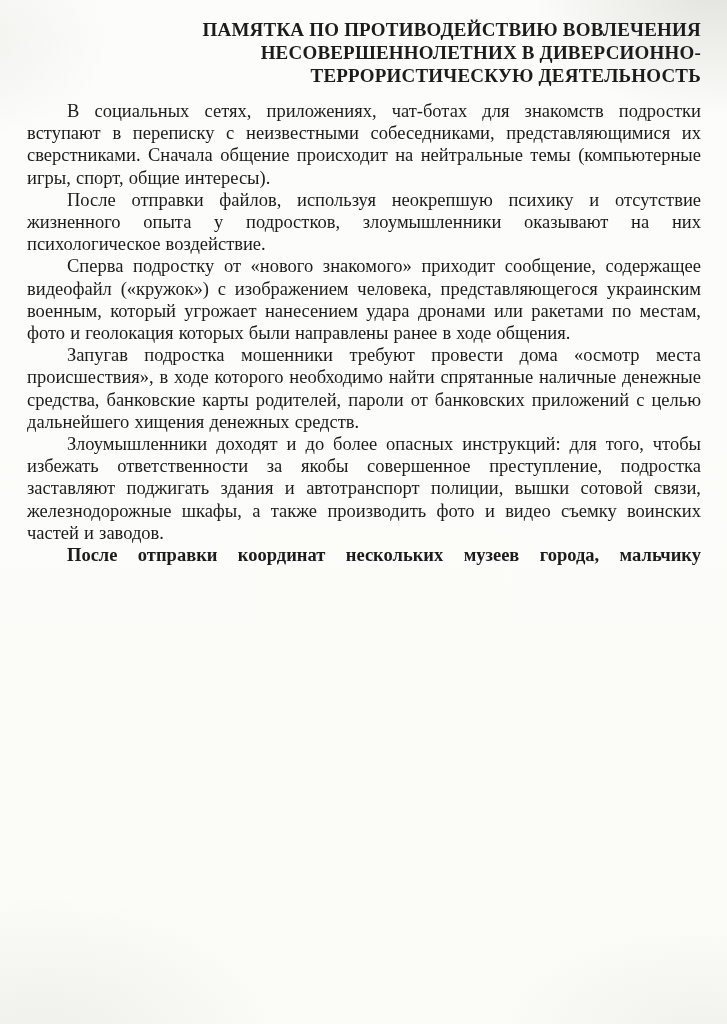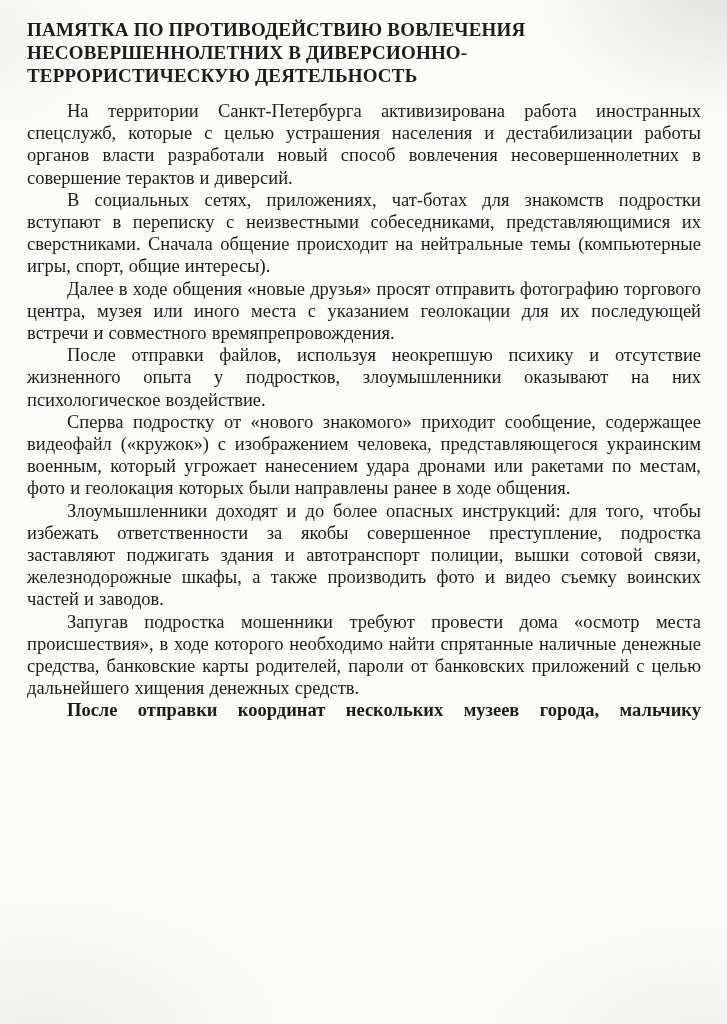--- a/index.html
+++ b/index.html
@@ -24,21 +24,21 @@
       radial-gradient(200px 140px at -30px 40px,  rgba(200,200,194,0.20), rgba(200,200,194,0) 70%),
       radial-gradient(340px 200px at 40px 1040px, rgba(195,195,188,0.22), rgba(195,195,188,0) 72%),
       radial-gradient(300px 160px at 700px 1035px,rgba(195,195,188,0.18), rgba(195,195,188,0) 70%),
       linear-gradient(#fcfcfa, #fbfbf8);
   }
   .title {
     margin: 3px 0 13px 0;
     font-size: 19px;
     line-height: 23px;
     font-weight: bold;
-    text-align: left;
+    text-align: right;
     letter-spacing: 0.2px;
   }
   .title .tline { display: block; }
   .doc-body p {
     margin: 0;
     font-size: 18.5px;
     line-height: 22.2px;
     text-align: justify;
     text-indent: 40px;
     word-spacing: 0.5px;
@@ -51,23 +51,21 @@
 
 <div class="page">
 
   <h1 class="title">
     <span class="tline">ПАМЯТКА ПО ПРОТИВОДЕЙСТВИЮ ВОВЛЕЧЕНИЯ</span>
     <span class="tline">НЕСОВЕРШЕННОЛЕТНИХ В ДИВЕРСИОННО-</span>
     <span class="tline">ТЕРРОРИСТИЧЕСКУЮ ДЕЯТЕЛЬНОСТЬ</span>
   </h1>
 
   <div class="doc-body">
-    <p>На территории Санкт-Петербурга активизирована работа иностранных спецслужб, которые с целью устрашения населения и дестабилизации работы органов власти разработали новый способ вовлечения несовершеннолетних в совершение терактов и диверсий.</p>
     <p>В социальных сетях, приложениях, чат-ботах для знакомств подростки вступают в переписку с неизвестными собеседниками, представляющимися их сверстниками. Сначала общение происходит на нейтральные темы (компьютерные игры, спорт, общие интересы).</p>
-    <p>Далее в ходе общения «новые друзья» просят отправить фотографию торгового центра, музея или иного места с указанием геолокации для их последующей встречи и совместного времяпрепровождения.</p>
     <p>После отправки файлов, используя неокрепшую психику и отсутствие жизненного опыта у подростков, злоумышленники оказывают на них психологическое воздействие.</p>
     <p>Сперва подростку от «нового знакомого» приходит сообщение, содержащее видеофайл («кружок») с изображением человека, представляющегося украинским военным, который угрожает нанесением удара дронами или ракетами по местам, фото и геолокация которых были направлены ранее в ходе общения.</p>
+    <p>Запугав подростка мошенники требуют провести дома «осмотр места происшествия», в ходе которого необходимо найти спрятанные наличные денежные средства, банковские карты родителей, пароли от банковских приложений с целью дальнейшего хищения денежных средств.</p>
     <p>Злоумышленники доходят и до более опасных инструкций: для того, чтобы избежать ответственности за якобы совершенное преступление, подростка заставляют поджигать здания и автотранспорт полиции, вышки сотовой связи, железнодорожные шкафы, а также производить фото и видео съемку воинских частей и заводов.</p>
-    <p>Запугав подростка мошенники требуют провести дома «осмотр места происшествия», в ходе которого необходимо найти спрятанные наличные денежные средства, банковские карты родителей, пароли от банковских приложений с целью дальнейшего хищения денежных средств.</p>
     <p class="cut">После отправки координат нескольких музеев города, мальчику</p>
   </div>
 
 </div>
 
 </body></html>

